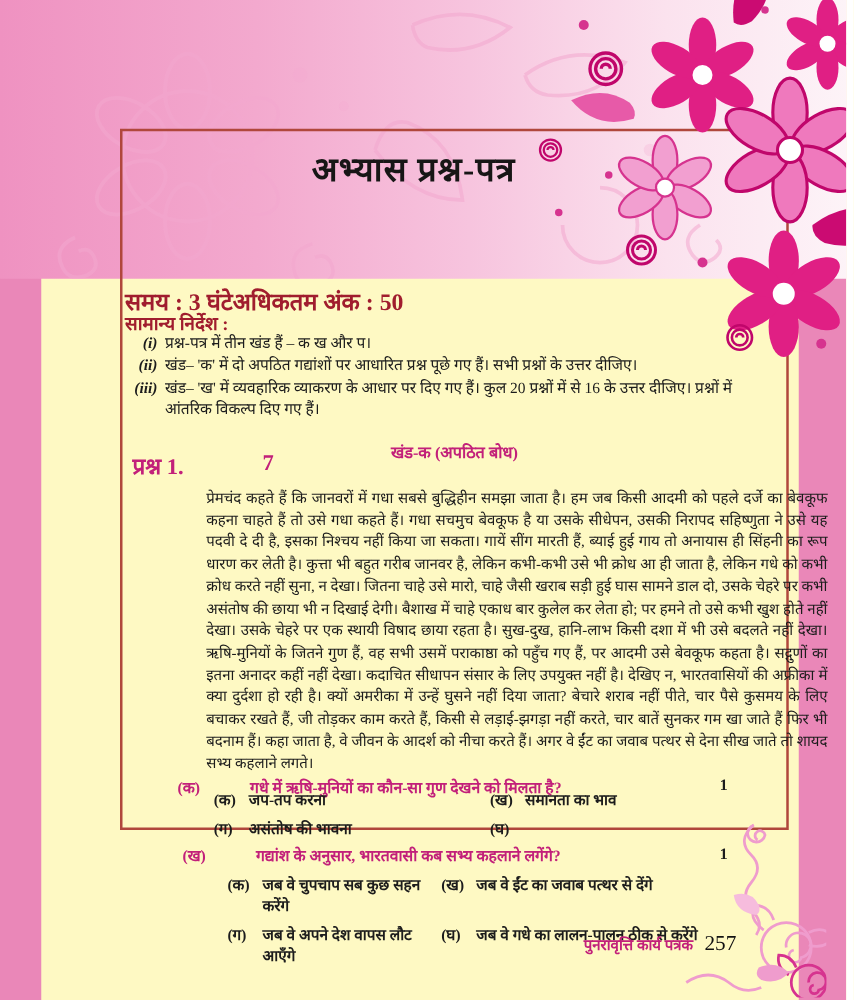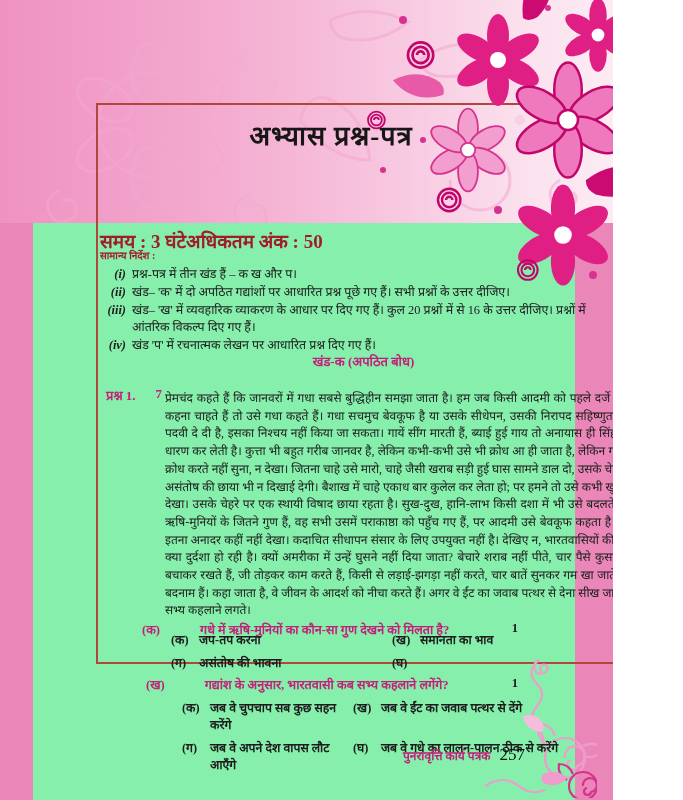--- a/index.html
+++ b/index.html
@@ -1,17 +1,17 @@
 <!DOCTYPE html>
 <html><head>
 <meta charset="utf-8">
 <style>
   html,body{margin:0;padding:0;}
   body{font-family:"Liberation Serif","DejaVu Sans",serif;}
-  .page{position:relative;width:613px;height:800px;background:#86efac;overflow:hidden;}
+  .page{position:relative;width:677px;height:800px;background:#fef9c3;overflow:hidden;}
 
   
   .band{position:absolute;top:0;bottom:0;width:33px;background:#ea87b8;z-index:1;}
   .band.left{left:0;}
   .band.right{width:38px;right:0;}
 
   
   .header{position:absolute;left:0;top:0;width:683px;height:223px;z-index:2;
     background:linear-gradient(90deg,#ef92c1 0%,#f3a9ce 30%,#f7c4de 55%,#fbe2ee 78%,#fdf4f8 100%);}
   .header svg{position:absolute;top:0;left:0;}
@@ -25,29 +25,29 @@
 
   .title{position:absolute;left:96px;top:116px;width:470px;text-align:center;z-index:5;
     font-size:27px;font-weight:bold;color:#171616;letter-spacing:1px;}
 
   
   .content{position:absolute;z-index:6;color:#1c1c1c;}
   .maroon{color:#a01d2e;font-weight:bold;}
   .magenta{color:#c2207a;font-weight:bold;}
 
   .meta-row{left:100px;top:228px;right:95px;display:flex;justify-content:flex-start;font-size:19px;}
-  .inst-head{left:100px;top:248px;font-size:10px;}
+  .inst-head{left:100px;top:248px;font-size:15px;}
   .inst-list{left:98px;top:266px;width:524px;font-size:12.4px;line-height:17.8px;}
   .inst-item{display:flex;align-items:flex-start;}
   .inst-num{flex:none;width:28px;text-align:right;margin-right:6px;font-style:italic;font-weight:bold;}
   .inst-text{flex:1;}
 
   .section-head{left:96px;top:352px;width:535px;text-align:center;font-size:13px;}
 
-  .q-row{left:106px;top:386px;right:93px;display:flex;font-size:13px;}
+  .q-row{left:106px;top:360px;right:93px;display:flex;font-size:18px;gap:43px;}
   .q-label{flex:none;margin-right:10px;}
   .q-text{flex:1;}
   .q-marks{flex:none;margin-left:10px;}
 
   .passage{left:129px;top:390px;width:497px;font-size:12px;line-height:17.7px;text-align:justify;margin-left:36px;}
 
   .subq{display:flex;font-size:12.6px;}
   .subq-a{left:142px;top:621px;right:95px;}
   .subq-b{left:146px;top:676px;right:95px;}
   .subq .lbl{flex:none;margin-right:8px;}
@@ -156,24 +156,20 @@
       <span class="inst-text">प्रश्न-पत्र में तीन खंड हैं – क ख और प।</span>
     </div>
     <div class="inst-item">
       <span class="inst-num">(ii)</span>
       <span class="inst-text">खंड– 'क' में दो अपठित गद्यांशों पर आधारित प्रश्न पूछे गए हैं। सभी प्रश्नों के उत्तर दीजिए।</span>
     </div>
     <div class="inst-item">
       <span class="inst-num">(iii)</span>
       <span class="inst-text">खंड– 'ख' में व्यवहारिक व्याकरण के आधार पर दिए गए हैं। कुल 20 प्रश्नों में से 16 के उत्तर दीजिए। प्रश्नों में आंतरिक विकल्प दिए गए हैं।</span>
     </div>
-    <div class="inst-item">
-      <span class="inst-num">(iv)</span>
-      <span class="inst-text">खंड 'प' में रचनात्मक लेखन पर आधारित प्रश्न दिए गए हैं।</span>
-    </div>
   </div>
 
   <div class="content section-head magenta">खंड-क (अपठित बोध)</div>
 
   <div class="content q-row">
     <span class="q-label magenta">प्रश्न 1.</span>
     <span class="q-marks magenta">7</span>
   </div>
 
   <div class="content passage">प्रेमचंद कहते हैं कि जानवरों में गधा सबसे बुद्धिहीन समझा जाता है। हम जब किसी आदमी को पहले दर्जे का बेवकूफ कहना चाहते हैं तो उसे गधा कहते हैं। गधा सचमुच बेवकूफ है या उसके सीधेपन, उसकी निरापद सहिष्णुता ने उसे यह पदवी दे दी है, इसका निश्चय नहीं किया जा सकता। गायें सींग मारती हैं, ब्याई हुई गाय तो अनायास ही सिंहनी का रूप धारण कर लेती है। कुत्ता भी बहुत गरीब जानवर है, लेकिन कभी-कभी उसे भी क्रोध आ ही जाता है, लेकिन गधे को कभी क्रोध करते नहीं सुना, न देखा। जितना चाहे उसे मारो, चाहे जैसी खराब सड़ी हुई घास सामने डाल दो, उसके चेहरे पर कभी असंतोष की छाया भी न दिखाई देगी। बैशाख में चाहे एकाध बार कुलेल कर लेता हो; पर हमने तो उसे कभी खुश होते नहीं देखा। उसके चेहरे पर एक स्थायी विषाद छाया रहता है। सुख-दुख, हानि-लाभ किसी दशा में भी उसे बदलते नहीं देखा। ऋषि-मुनियों के जितने गुण हैं, वह सभी उसमें पराकाष्ठा को पहुँच गए हैं, पर आदमी उसे बेवकूफ कहता है। सद्गुणों का इतना अनादर कहीं नहीं देखा। कदाचित सीधापन संसार के लिए उपयुक्त नहीं है। देखिए न, भारतवासियों की अफ्रीका में क्या दुर्दशा हो रही है। क्यों अमरीका में उन्हें घुसने नहीं दिया जाता? बेचारे शराब नहीं पीते, चार पैसे कुसमय के लिए बचाकर रखते हैं, जी तोड़कर काम करते हैं, किसी से लड़ाई-झगड़ा नहीं करते, चार बातें सुनकर गम खा जाते हैं फिर भी बदनाम हैं। कहा जाता है, वे जीवन के आदर्श को नीचा करते हैं। अगर वे ईंट का जवाब पत्थर से देना सीख जाते तो शायद सभ्य कहलाने लगते।</div>

